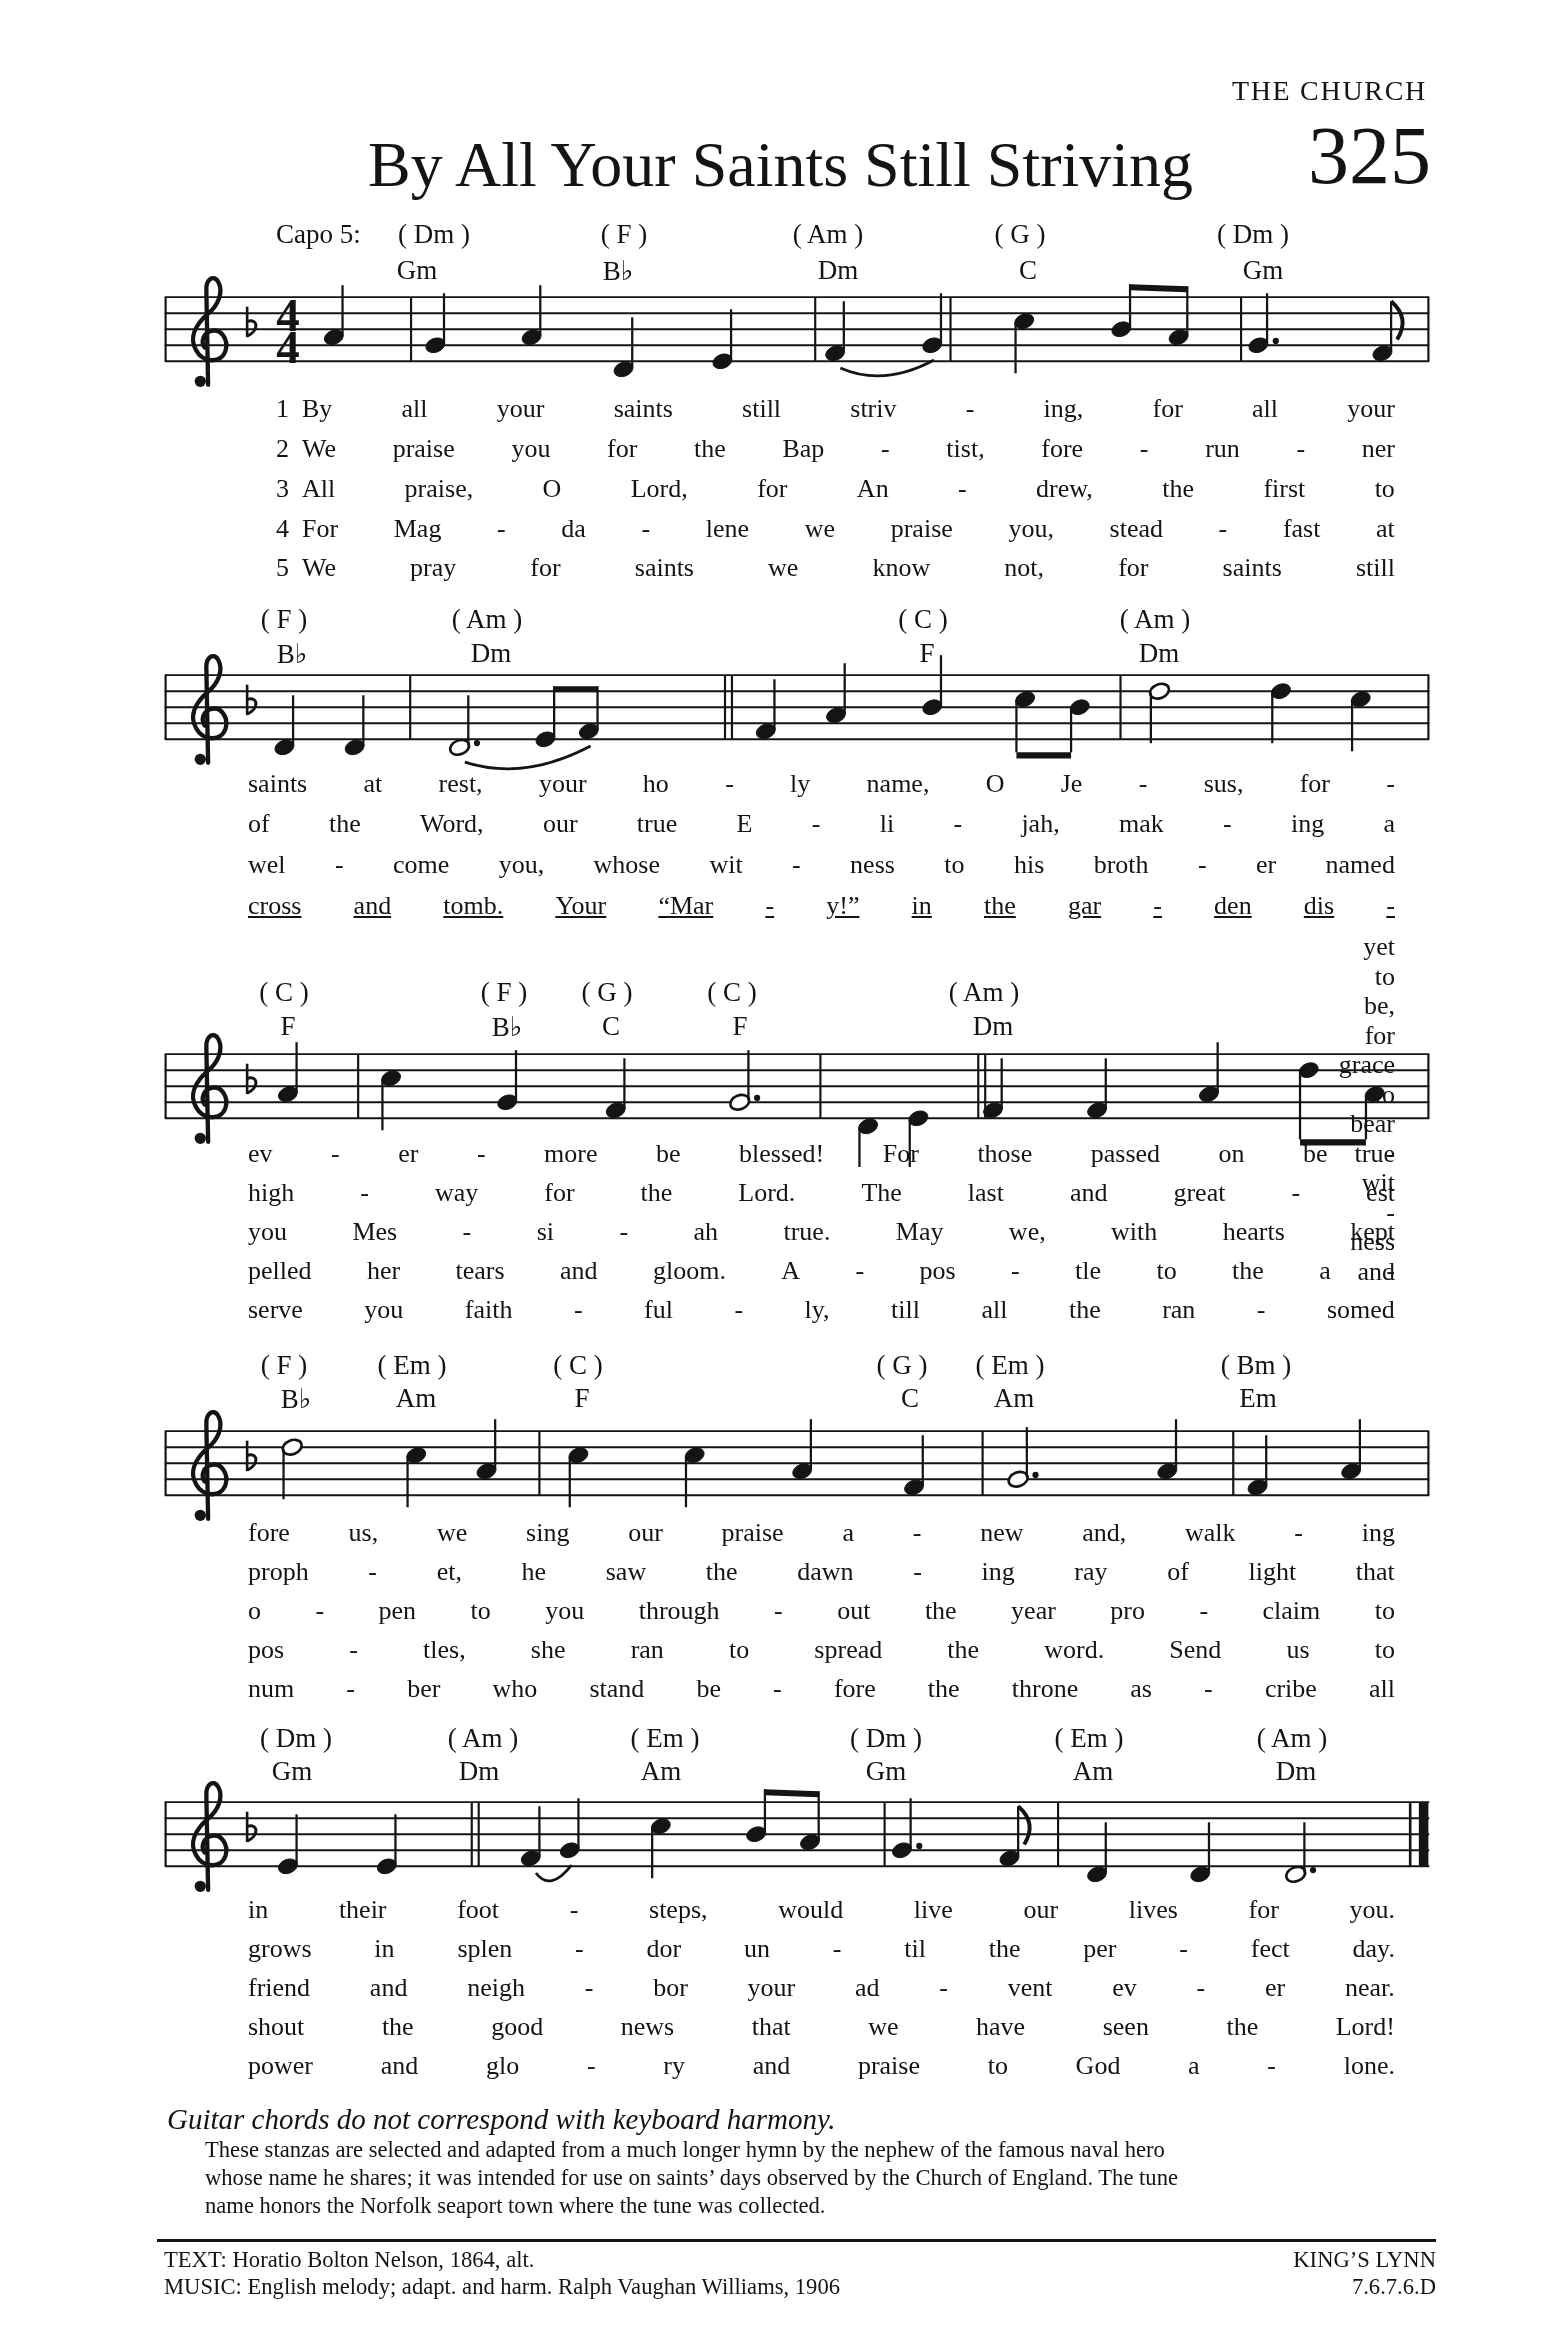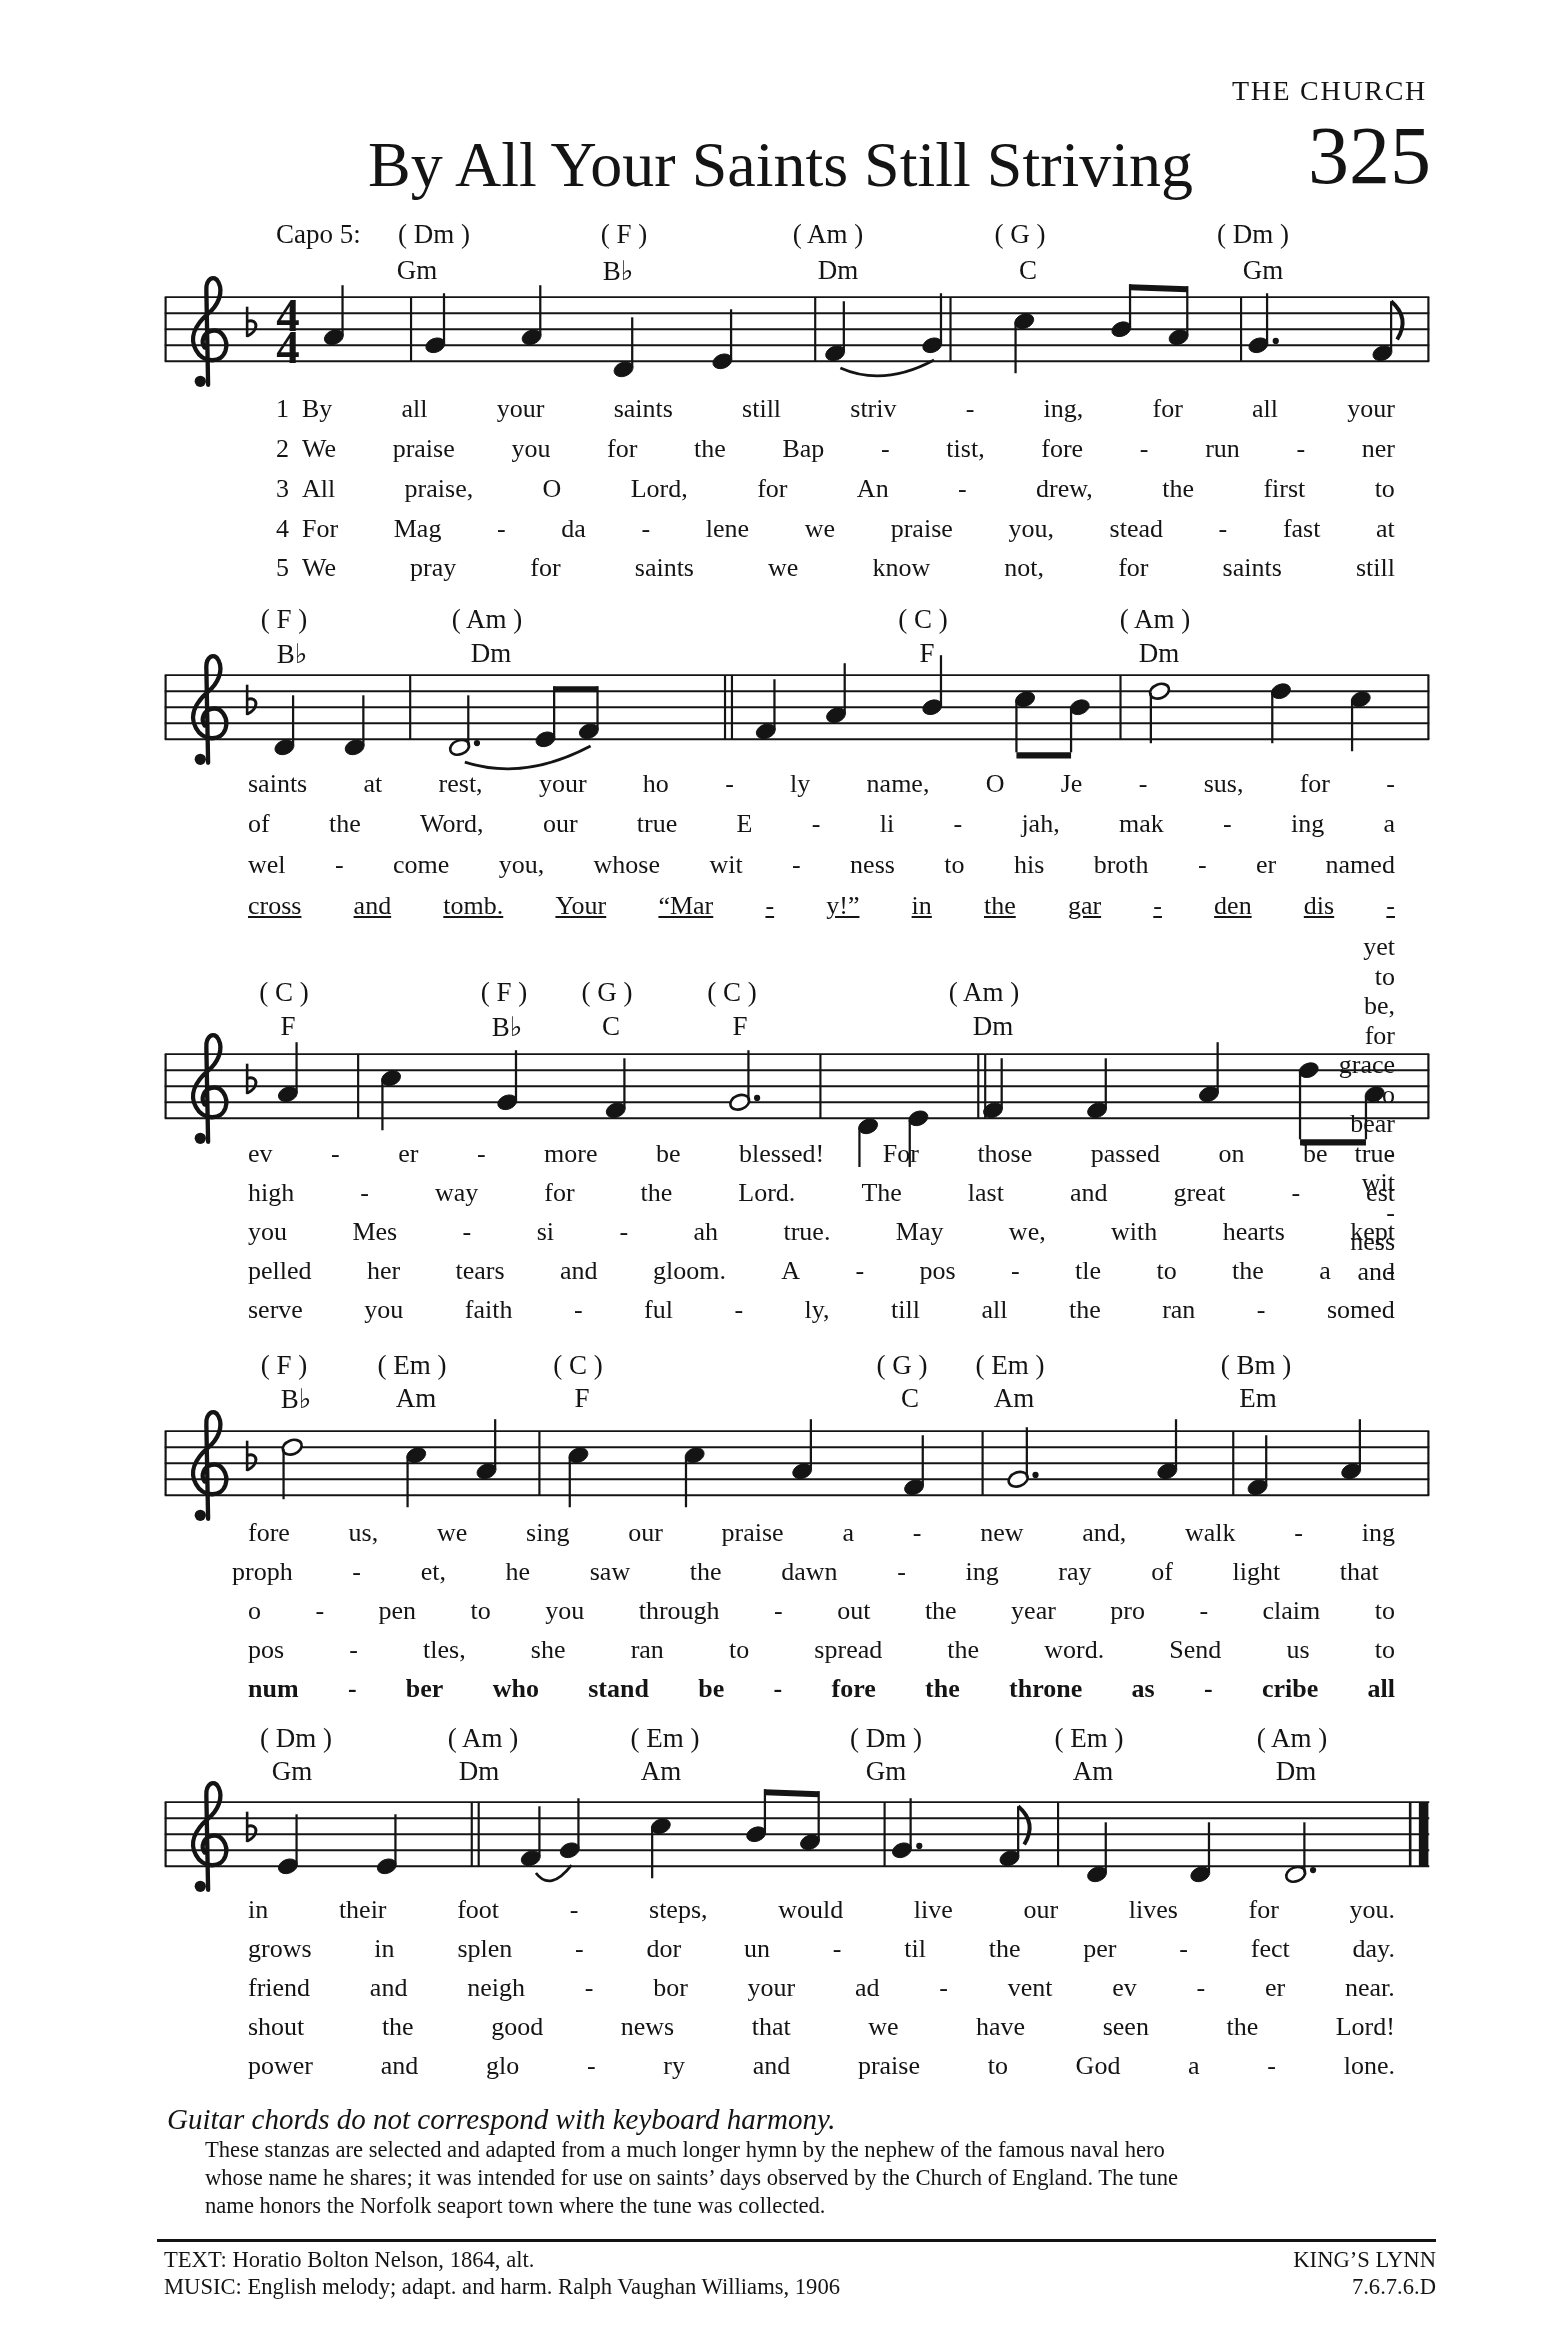--- a/index.html
+++ b/index.html
@@ -596,21 +596,21 @@
           <span>our</span>
           <span>praise</span>
           <span>a</span>
           <span>-</span>
           <span>new</span>
           <span>and,</span>
           <span>walk</span>
           <span>-</span>
           <span>ing</span>
         </div>
-        <div class="lyric-line" style="top: 1557px; left: 232px; width: 1147px; gap: 7px;">
+        <div class="lyric-line" style="top: 1557px; left: 248px; width: 1147px; gap: 7px;">
           <span>proph</span>
           <span>-</span>
           <span>et,</span>
           <span>he</span>
           <span>saw</span>
           <span>the</span>
           <span>dawn</span>
           <span>-</span>
           <span>ing</span>
           <span>ray</span>
@@ -641,21 +641,21 @@
           <span>she</span>
           <span>ran</span>
           <span>to</span>
           <span>spread</span>
           <span>the</span>
           <span>word.</span>
           <span>Send</span>
           <span>us</span>
           <span>to</span>
         </div>
-        <div class="lyric-line" style="top: 1674px; left: 248px; width: 1147px; font-weight: bold;">
+        <div class="lyric-line" style="top: 1674px; left: 248px; width: 1147px;">
           <span>num</span>
           <span>-</span>
           <span>ber</span>
           <span>who</span>
           <span>stand</span>
           <span>be</span>
           <span>-</span>
           <span>fore</span>
           <span>the</span>
           <span>throne</span>

